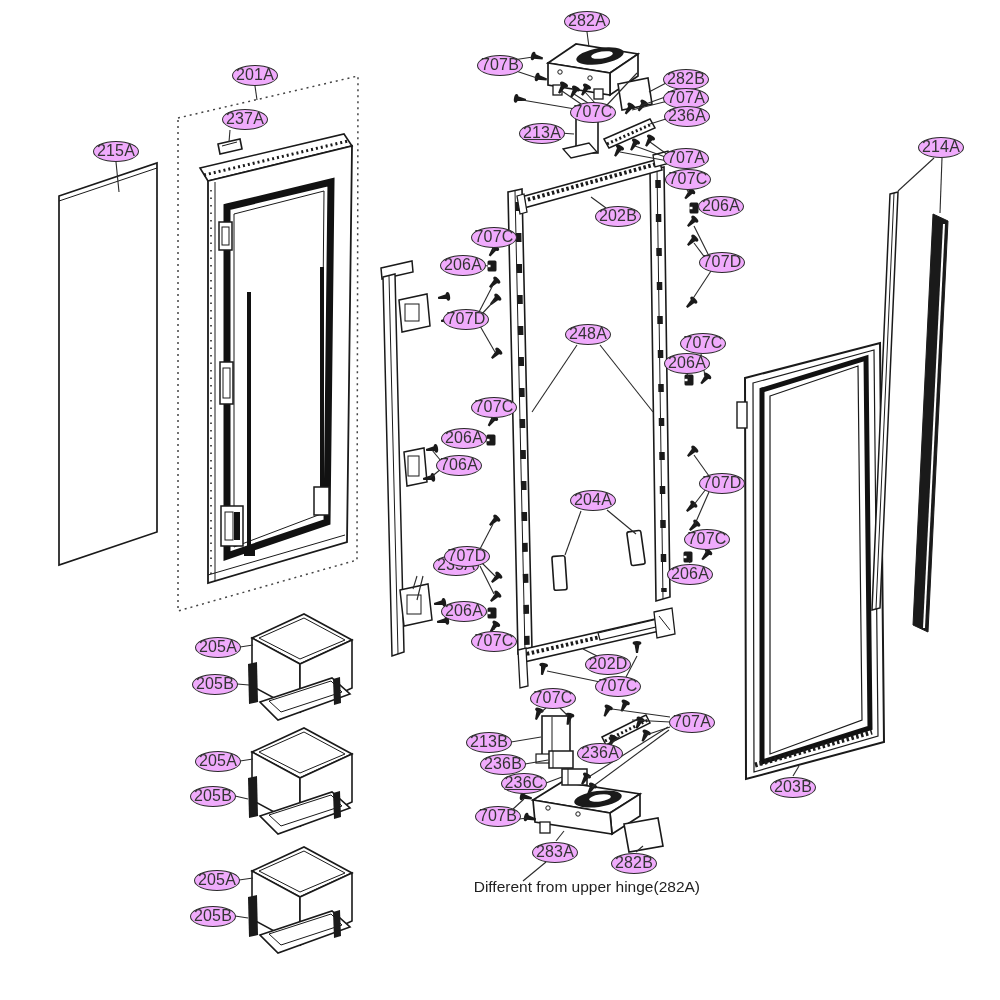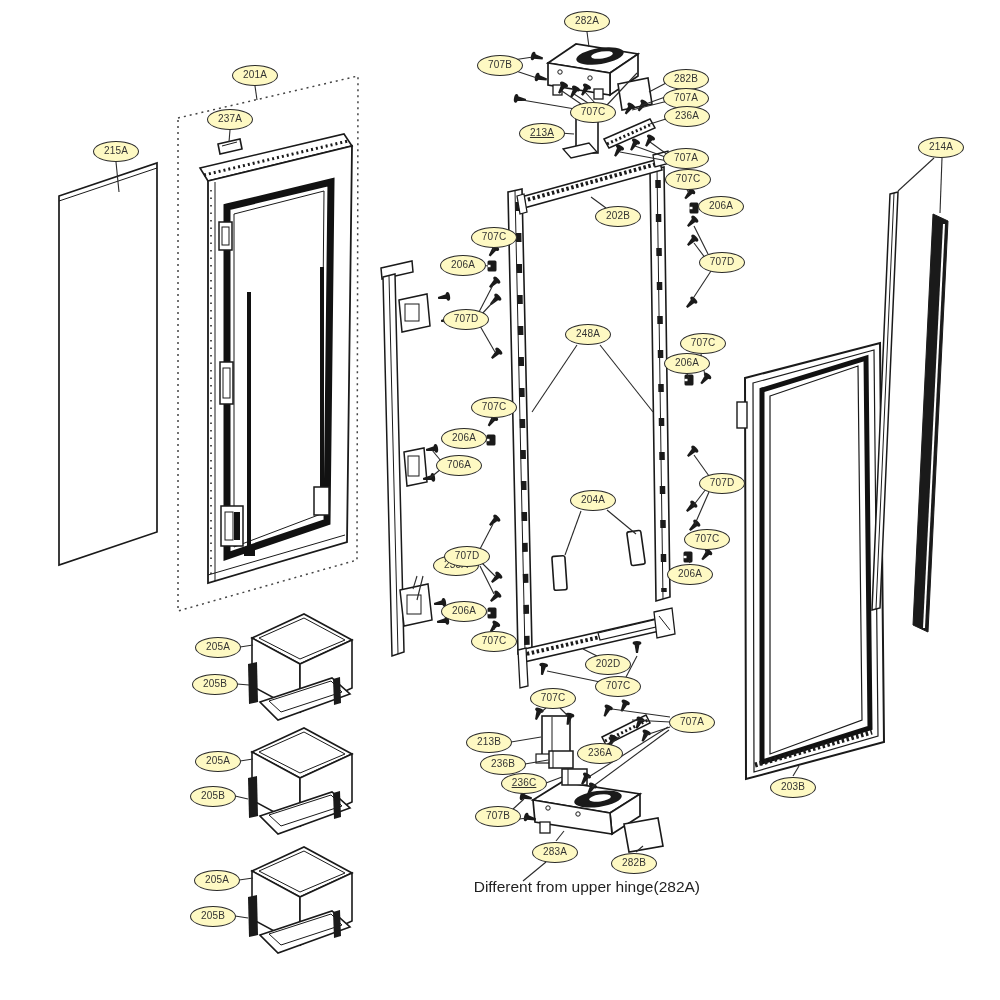--- a/index.html
+++ b/index.html
@@ -3,23 +3,23 @@
 <meta charset="utf-8">
 <style>
   html,body{margin:0;padding:0;background:#fff;}
   .stage{
     position:relative;width:1000px;height:1000px;background:#ffffff;
     font-family:"Liberation Sans", sans-serif;overflow:hidden;
   }
   .stage svg{position:absolute;left:0;top:0;}
   .callout{
     position:absolute;width:46px;height:21px;box-sizing:border-box;
-    border:1.7px solid #2b2b2b;border-radius:50%;background:#fef9c3;
+    border:1.7px solid #2b2b2b;border-radius:50%;background:#f0abfc;
     display:flex;align-items:center;justify-content:center;
-    font-size:10px;color:#333;letter-spacing:.2px;line-height:1;
+    font-size:16px;color:#333;letter-spacing:.2px;line-height:1;
     z-index:5;
   }
   .caption{
     position:absolute;left:430px;top:878px;width:270px;text-align:right;
     font-size:15.5px;color:#1f1f1f;z-index:5;
   }
 </style>
 </head>
 <body>
 
@@ -349,21 +349,21 @@
 
   <div id="callouts">
       <div class="callout" style="left: 564px; top: 10.5px;">282A</div>
       <div class="callout" style="left: 477px; top: 54.5px;">707B</div>
       <div class="callout" style="left: 663px; top: 68.5px;">282B</div>
       <div class="callout" style="left: 663px; top: 87.5px;">707A</div>
       <div class="callout" style="left: 664px; top: 105.5px;">236A</div>
       <div class="callout" style="left: 570px; top: 101.5px;">707C</div>
       <div class="callout" style="left: 519px; top: 122.5px; text-decoration: underline;">213A</div>
       <div class="callout" style="left: 232px; top: 64.5px;">201A</div>
-      <div class="callout" style="left: 207px; top: 108.5px;">237A</div>
+      <div class="callout" style="left: 222px; top: 108.5px;">237A</div>
       <div class="callout" style="left: 93px; top: 140.5px;">215A</div>
       <div class="callout" style="left: 918px; top: 136.5px;">214A</div>
       <div class="callout" style="left: 663px; top: 147.5px;">707A</div>
       <div class="callout" style="left: 665px; top: 168.5px;">707C</div>
       <div class="callout" style="left: 698px; top: 195.5px;">206A</div>
       <div class="callout" style="left: 595px; top: 205.5px;">202B</div>
       <div class="callout" style="left: 699px; top: 251.5px;">707D</div>
       <div class="callout" style="left: 471px; top: 226.5px;">707C</div>
       <div class="callout" style="left: 440px; top: 254.5px;">206A</div>
       <div class="callout" style="left: 443px; top: 308.5px;">707D</div>

